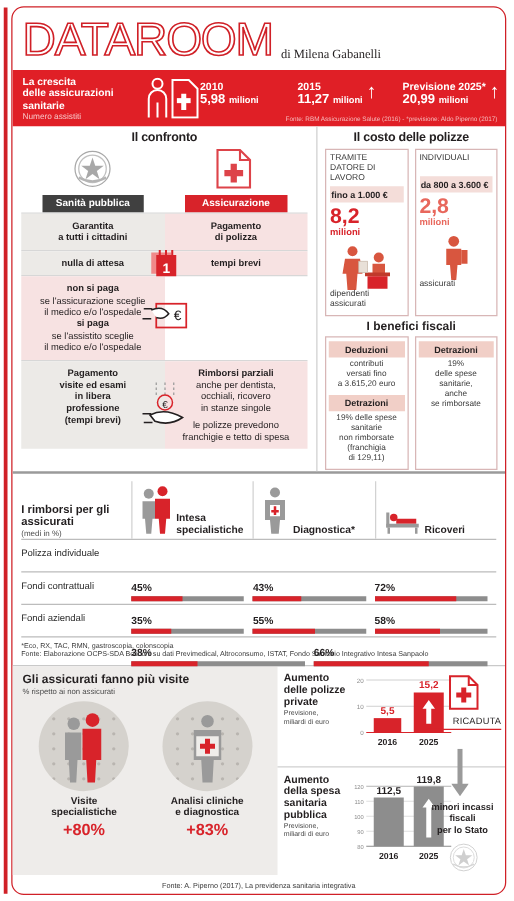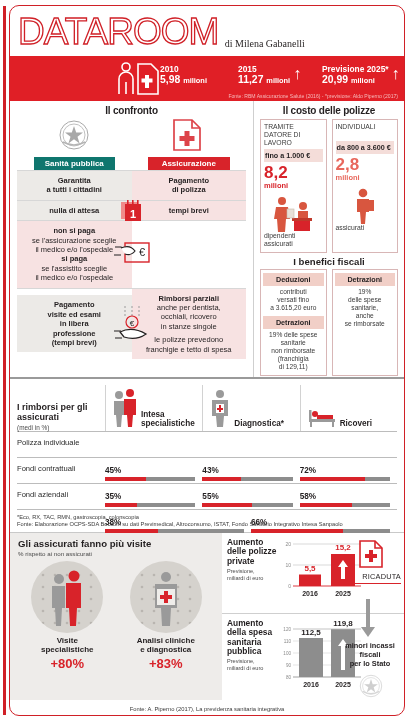--- a/index.html
+++ b/index.html
@@ -45,26 +45,26 @@
 
   
   .main { display:flex; height:276px; }
   .colL { width:244px; border-right:1px solid #cfcfcf; padding:4px 7px 0 7px; position:relative; }
   .colR { width:150px; padding:4px 6px 0 6px; position:relative; }
 
   .sec-title { text-align:center; font-size:10px; font-weight:bold; letter-spacing:-0.2px; }
   .cmp-heads { display:flex; margin-top:2px; height:52px; position:relative; }
   .cmp-head { width:50%; position:relative; text-align:center; }
   .emblem { width:34px; height:34px; margin:0 auto; opacity:.85; }
-  .tag-black { display:inline-block; background:#0f766e; color:#fff; font-size:8px; font-weight:bold;
+  .tag-black { display:inline-block; background:#404040; color:#fff; font-size:8px; font-weight:bold;
                padding:2.5px 11px; margin-top:1px; }
   .tag-red { display:inline-block; background:#d8232a; color:#fff; font-size:8px; font-weight:bold;
              padding:2.5px 14px; margin-top:1px; }
 
-  .cmp-row { display:flex; border-top:1px solid #d7d7d7; position:relative;align-items:center; }
+  .cmp-row { display:flex; border-top:1px solid #d7d7d7; position:relative; }
   .cmp-row:first-child { border-top:none; }
   .cell { width:50%; padding:5px 6px; font-size:7.5px; line-height:9.4px; text-align:center; }
   .cell.pub { background:#eceae7; font-weight:bold; }
   .cell.ins { background:#f7e2e2; }
   .cell.ins b { font-weight:bold; }
   .row-ico { position:absolute; left:50%; top:50%; transform:translate(-50%,-50%); z-index:3; }
 
   
   .cost-boxes { display:flex; gap:5px; margin-top:3px; }
   .cost-box { flex:1; border:1px solid #d8b6b6; padding:3px 3px 4px; text-align:left; }
@@ -138,20 +138,26 @@
 <div class="page">
   <div class="leftbar"></div>
   <div class="frame">
 
     <div class="masthead">
       <span class="logo">DATAROOM</span>
       <span class="byline">di Milena Gabanelli</span>
     </div>
 
     <div class="banner">
+      <div class="banner-left">
+        <div class="banner-title">La crescita</div>
+        <div class="banner-title">delle assicurazioni</div>
+        <div class="banner-title">sanitarie</div>
+        <div class="banner-sub">Numero assistiti</div>
+      </div>
 
       <span class="ico-person-doc">
         <svg width="44" height="33" viewBox="0 0 44 33">
           <circle cx="10" cy="5" r="4" fill="none" stroke="#fff" stroke-width="1.6"></circle>
           <path d="M3 32 V17 a7 7 0 0 1 14 0 V32" fill="none" stroke="#fff" stroke-width="1.6"></path>
           <line x1="10" y1="20" x2="10" y2="32" stroke="#fff" stroke-width="1.6"></line>
           <path d="M22 2 h13 l7 7 v23 h-20 z" fill="none" stroke="#fff" stroke-width="1.6"></path>
           <rect x="29" y="13" width="4" height="13" fill="#fff"></rect>
           <rect x="25.5" y="16.5" width="11" height="4" fill="#fff"></rect>
         </svg>

